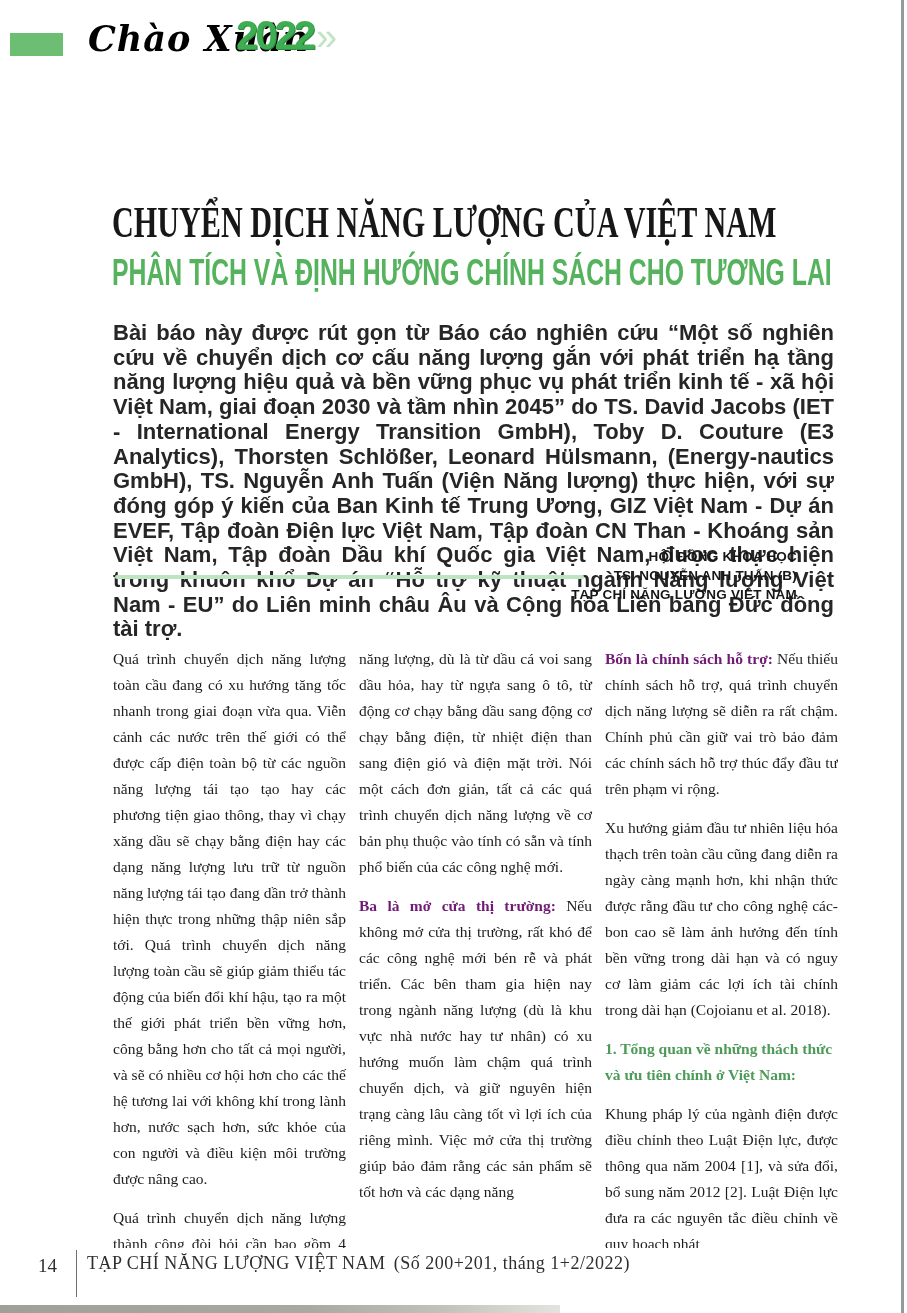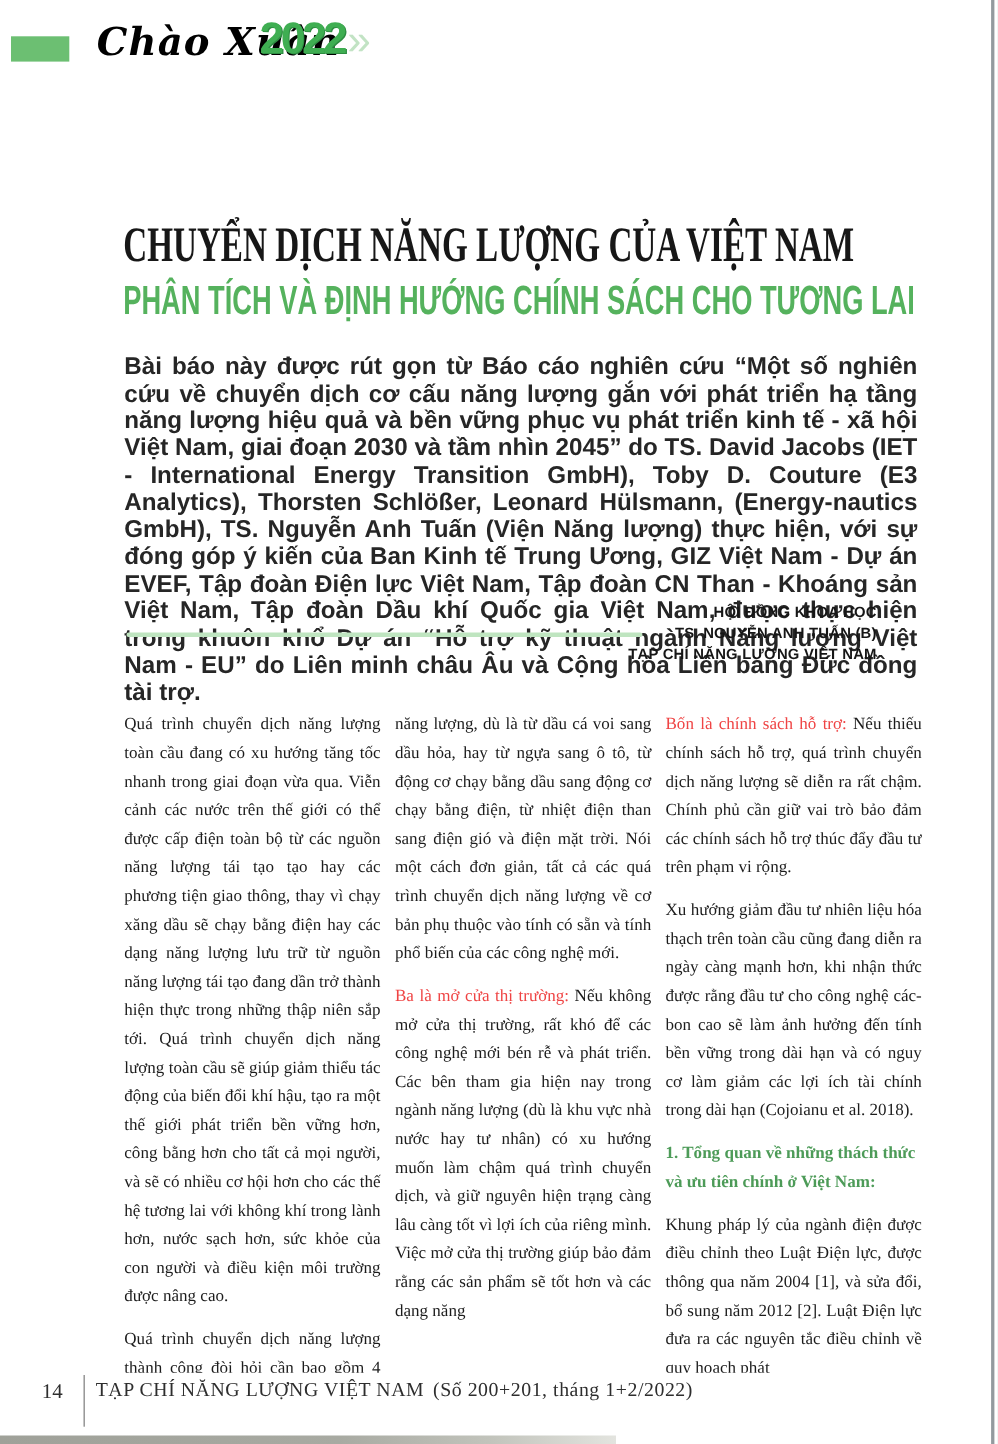--- a/index.html
+++ b/index.html
@@ -63,21 +63,21 @@
     letter-spacing:0.2px;
   }
 
   
   .columns {
     position:absolute; left:113px; top:646px; width:725px; height:602px;
     display:flex; gap:13px; overflow:hidden;
   }
   .col { flex:1 1 0; font-size:15.5px; line-height:26px; text-align:justify; }
   .col p { margin:0 0 13px 0; }
-  .lead-green { color:#ef4444; font-weight:normal; }
+  .lead-green { color:#701a75; font-weight:bold; }
   .col-heading { color:#4d9b58; font-weight:bold; margin:0 0 13px 0;
     font-size:15.5px; line-height:26px; text-align:left; }
 
   
   .footer {
     position:absolute; left:38px; top:1250px; height:47px;
     display:flex; align-items:flex-start; color:#2e2e2e;
   }
   .footer-pagenum { font-size:19px; padding-top:5px; width:30px; text-align:left; }
   .footer-rule { border-left:1.5px solid #6f6f6f; height:47px; margin:0 10px 0 8px; }

